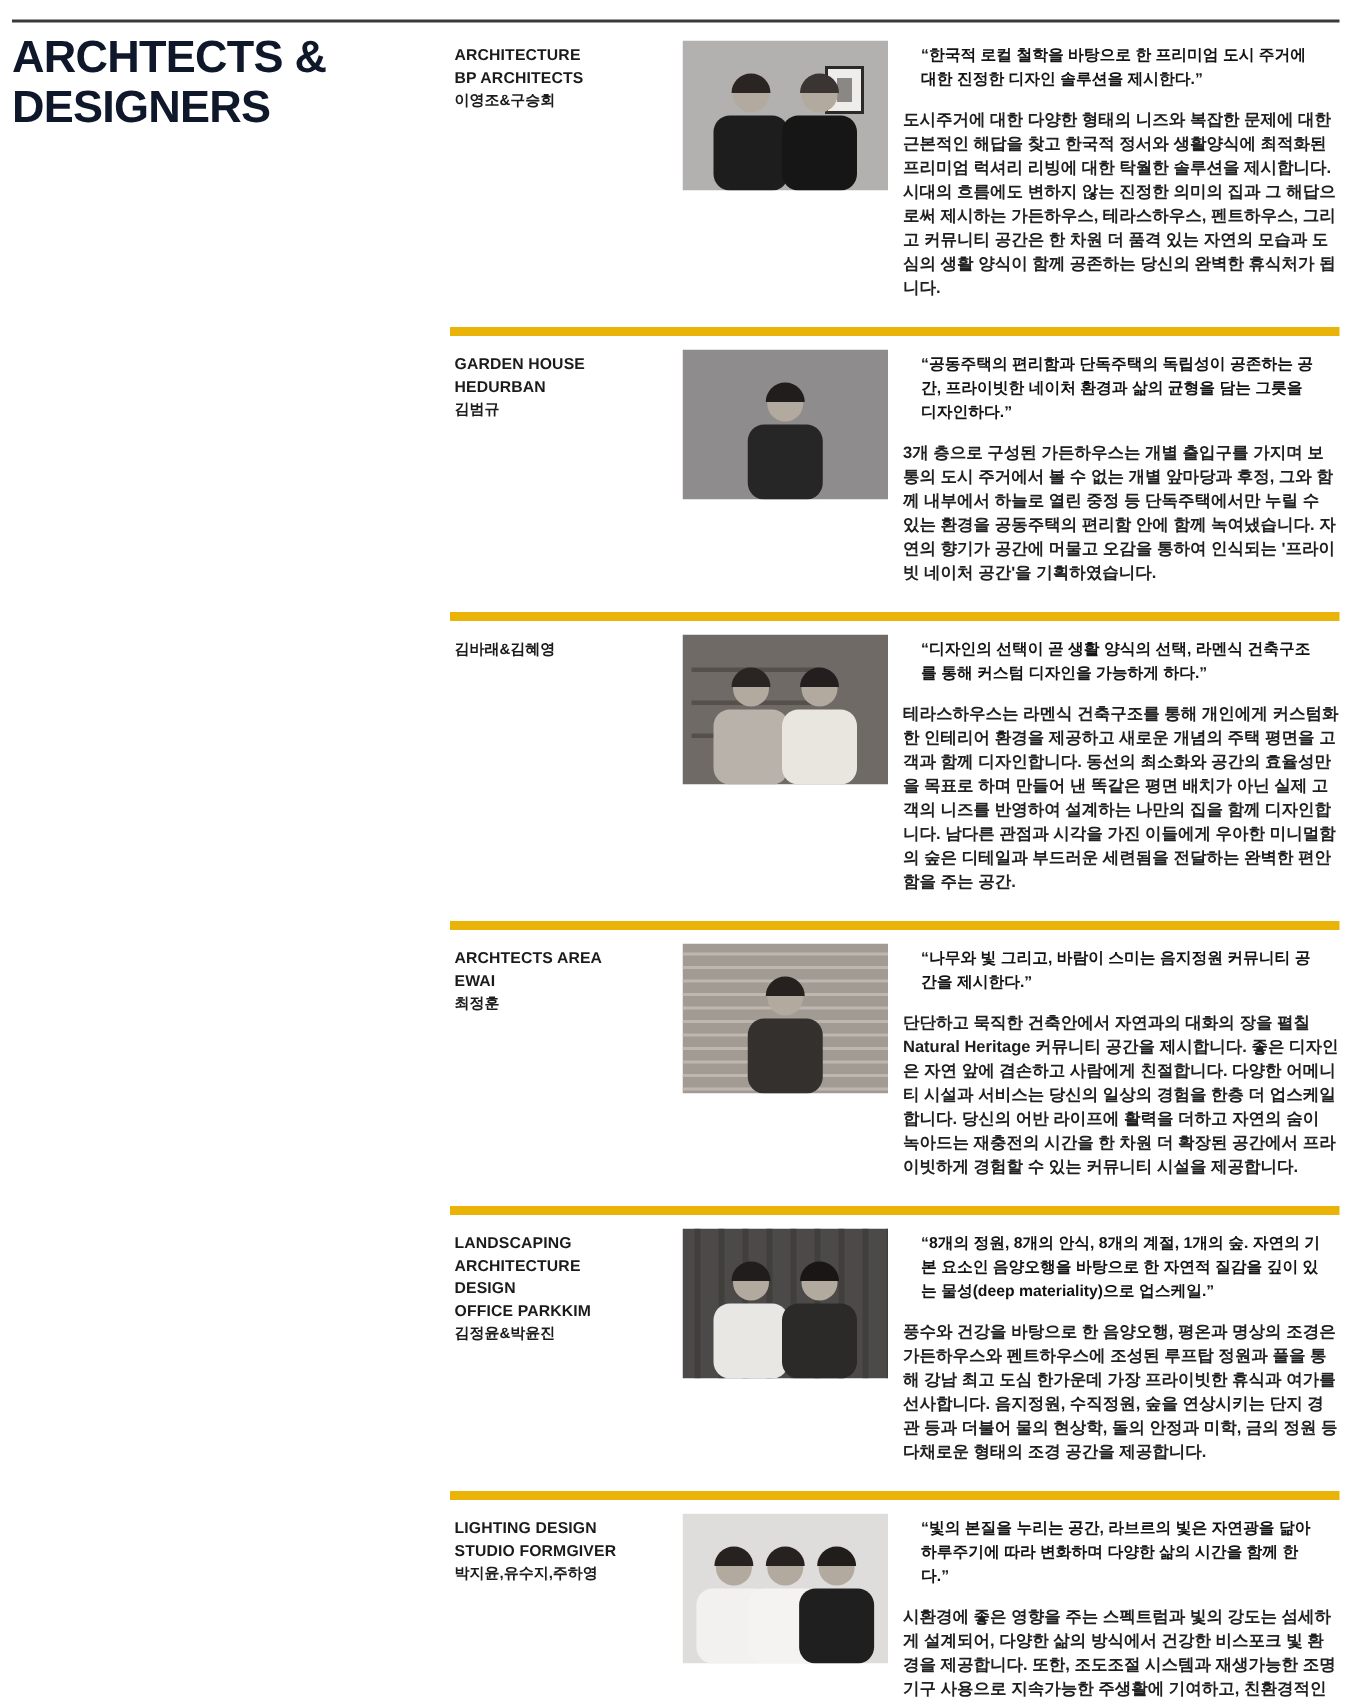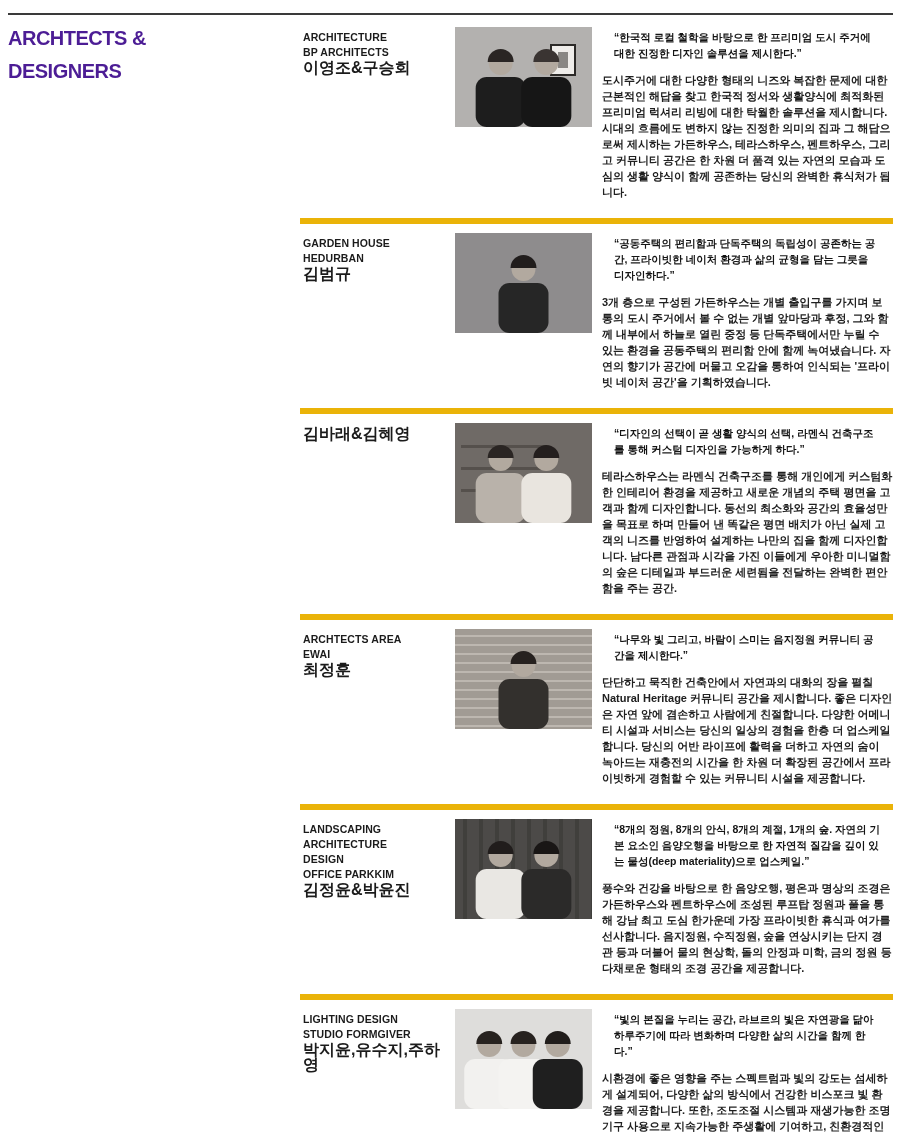--- a/index.html
+++ b/index.html
@@ -4,32 +4,32 @@
 <style>
   html,body{margin:0;padding:0;}
   body{
     width:900px;height:1132px;overflow:hidden;background:#ffffff;
     font-family:"Liberation Sans","DejaVu Sans",sans-serif;color:#1b1b1b;
   }
   .page{position:relative;width:900px;height:1132px;}
   .topline{position:absolute;left:8px;right:7px;top:13px;height:2px;background:#3a3a3a;}
   h1.title{
     position:absolute;left:8px;top:22px;margin:0;
-    font-size:20px;line-height:33px;font-weight:800;letter-spacing:-0.5px;color:#4c1d95;
+    font-size:30px;line-height:33px;font-weight:800;letter-spacing:-0.5px;color:#0f172a;
   }
   .sections{position:absolute;left:300px;top:18px;width:593px;}
   .section{
     display:flex;align-items:flex-start;
     border-bottom:6px solid #eab308;
     padding:9px 0 18px 3px;
   }
   .section:last-child{border-bottom:none;}
   .col-label{width:152px;flex:0 0 152px;padding-top:3px;}
   .cat div{font-size:10.5px;line-height:15px;font-weight:700;letter-spacing:0.1px;}
-  .names{font-size:16px;line-height:15px;font-weight:700;}
+  .names{font-size:10px;line-height:15px;font-weight:700;}
   .col-photo{width:137px;flex:0 0 137px;margin-right:10px;}
   .col-photo svg{display:block;}
   .col-text{flex:1;min-width:0;padding-top:2px;}
   .quote{
     margin:0 12px 11px 0;padding-left:12px;
     font-size:10.5px;line-height:16px;font-weight:700;color:#141414;
   }
   .body{
     margin:0;font-size:11px;line-height:16px;font-weight:700;color:#202020;
   }

